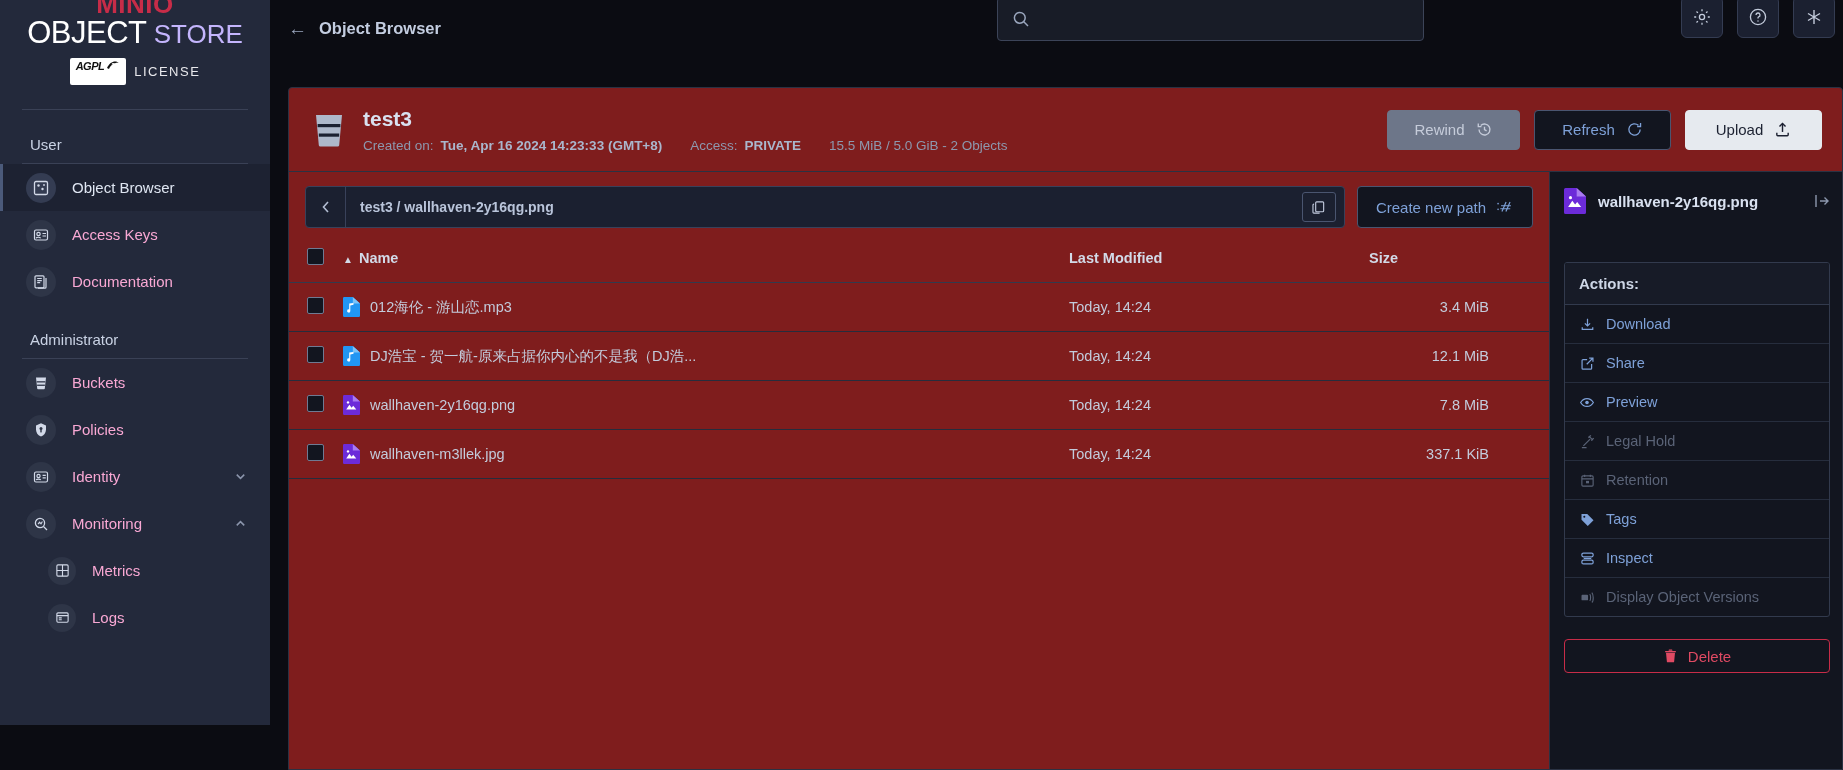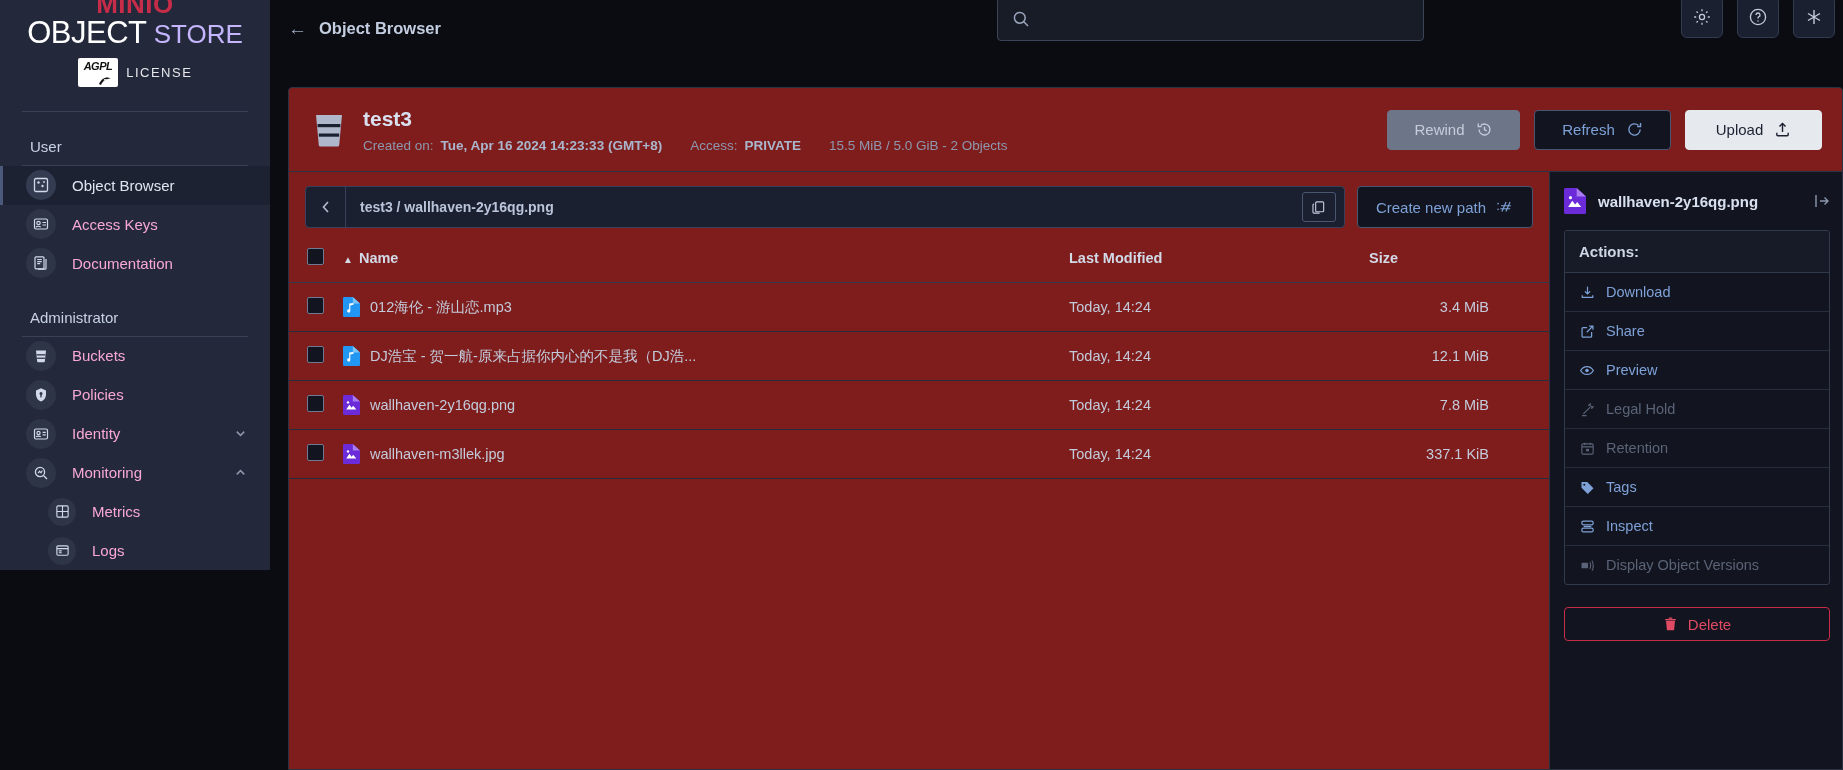--- a/index.html
+++ b/index.html
@@ -6,21 +6,21 @@
   html, body {
     width: 1843px; height: 770px;
     background: #0b0c12;
     font-family: "Liberation Sans", sans-serif;
     overflow: hidden;
   }
   .app { display: flex; width: 1843px; height: 770px; }
 
   
   .sidebar {
-    width: 270px; min-width: 270px; height: 570px;
+    width: 270px; min-width: 270px; height: 725px;
     background: #23293b;
     display: flex; flex-direction: column;
     position: relative;
   }
   .logo-wrap { padding: 0 22px; padding-top: 0; }
   .logo-minio {
     font-size: 26px; font-weight: bold; letter-spacing: .5px;
     color: #c72c48; line-height: 20px; margin-top: -6px; text-align: center;
   }
   .logo-main {
@@ -28,23 +28,23 @@
     white-space: nowrap;
   }
   .logo-main .b { font-size: 31px; font-weight: 400; color: #ffffff; letter-spacing: -.5px; text-align: right; }
   .logo-main .l { font-size: 26px; font-weight: 400; color: #c4b5fd; letter-spacing: 0px; }
   .logo-license {
     display: flex; align-items: center; justify-content: center; gap: 8px;
     margin-top: 3px;
   }
   .agpl-badge {
     background: #ffffff; color: #111; font-size: 11px; font-weight: 800;
-    font-style: italic; padding: 1px 6px 0 6px; border-radius: 2px;
+    font-style: italic; padding: 1px 6px 12px 6px; border-radius: 2px;
     letter-spacing: -.5px; line-height: 14px;
-    display: flex; align-items: flex-end; gap: 2px; flex-direction: column;
+    display: flex; align-items: flex-start; gap: 2px;
   }
   .license-text { color: #e8e8ec; font-size: 13px; letter-spacing: 1.5px; font-weight: 400; }
 
   .sb-divider { height: 1px; background: #3a4156; margin: 24px 22px 0 22px; }
 
   .sb-section-title {
     color: #c9d2e4; font-size: 15px; padding: 26px 0 10px 30px; font-weight: 400;
   }
   .sb-line { height: 1px; background: #3a4156; margin: 0 22px; }
 
@@ -174,21 +174,21 @@
 
   
   .details {
     width: 292px; min-width: 292px; display: flex; flex-direction: column;
     padding: 14px 12px 0 14px; background: #12151f;
   }
   .det-head { display: flex; align-items: center; gap: 12px; padding: 2px 0 16px 0; }
   .det-title { font-size: 15px; font-weight: bold; color: #d9e1f0; overflow: hidden; white-space: nowrap; text-overflow: ellipsis; flex: 1; }
   .det-expand { color: #8d98ae; font-size: 15px; cursor: pointer; }
 
-  .actions-card { border: 1px solid #323a4d; border-radius: 3px; overflow: hidden; }
+  .actions-card { border: 1px solid #323a4d; border-radius: 3px; overflow: hidden; margin-top: 32px; }
   .actions-title {
     font-size: 15px; font-weight: bold; color: #cdd6e6; padding: 12px 14px;
     border-bottom: 1px solid #323a4d; background: #171b27;
   }
   .action-item {
     display: flex; align-items: center; gap: 11px; padding: 11px 14px;
     font-size: 14.5px; color: #7ea1d8; border-bottom: 1px solid #262d3d; cursor: pointer;
   }
   .action-item:last-child { border-bottom: none; }
   .action-item.disabled { color: #5a6377; cursor: default; }

